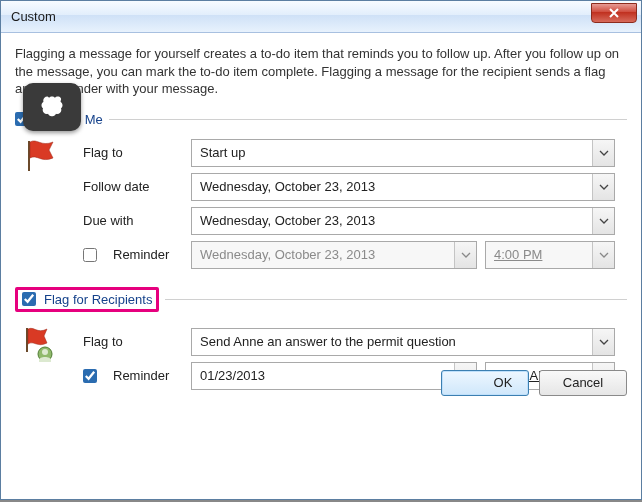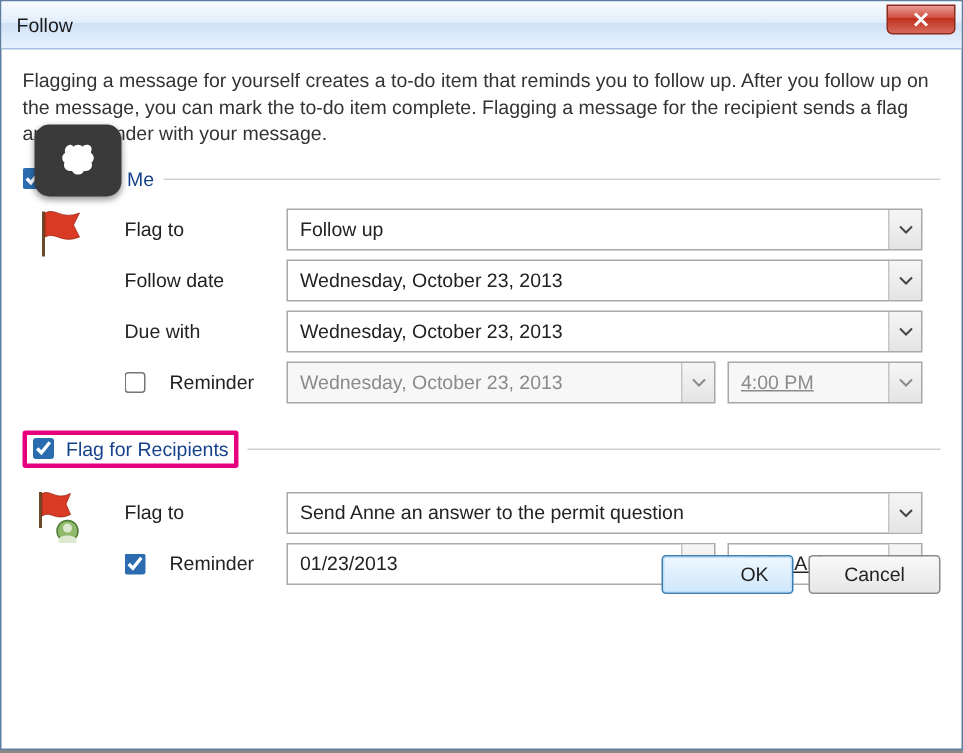--- a/index.html
+++ b/index.html
@@ -182,21 +182,21 @@
     box-shadow: 0 0 0 1px #bfe0fb inset;
     padding-left: 36px;
   }
 </style>
 </head>
 <body>
 
 <div class="window">
 
   <div class="titlebar">
-    <span class="title-text">Follow</span>
+    <span class="title-text">Custom</span>
     <div class="close-btn">
       <svg viewBox="0 0 12 12">
           <path d="M2 2 L10 10 M10 2 L2 10" stroke="#fff" stroke-width="2" fill="none"></path>
         </svg>
     </div>
   </div>
 
   <div class="content">
 
     <div class="badge">
@@ -217,21 +217,21 @@
       <div class="flag-icon">
         <svg width="36" height="36" viewBox="0 0 36 36">
           <path d="M6 4 L6 34" stroke="#6b4a2b" stroke-width="2"></path>
           <path d="M7 5 C14 1 18 10 30 5 L26 13 L30 21 C18 26 14 17 7 21 Z" fill="#d93a24" stroke="#9c2414" stroke-width="0.5"></path>
         </svg>
       </div>
       <div class="fields">
         <div class="row">
           <div class="lbl">Flag to</div>
           <div class="combo">
-            <div class="val">Follow up</div>
+            <div class="val">Start up</div>
             <div class="arrow">
                 <svg viewBox="0 0 10 6">
                   <path d="M1 1 L5 5 L9 1" fill="none" stroke="#444" stroke-width="1.3"></path>
                 </svg>
               </div>
           </div>
         </div>
         <div class="row">
           <div class="lbl">Follow date</div>
           <div class="combo">

